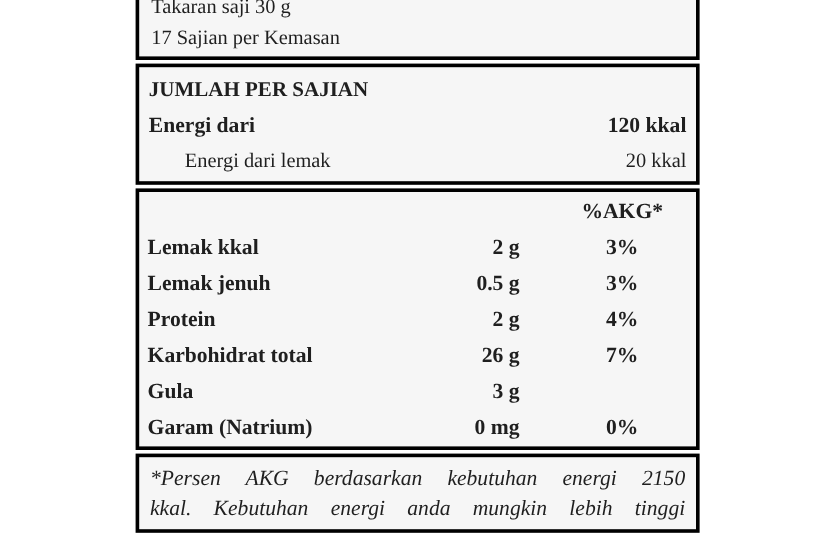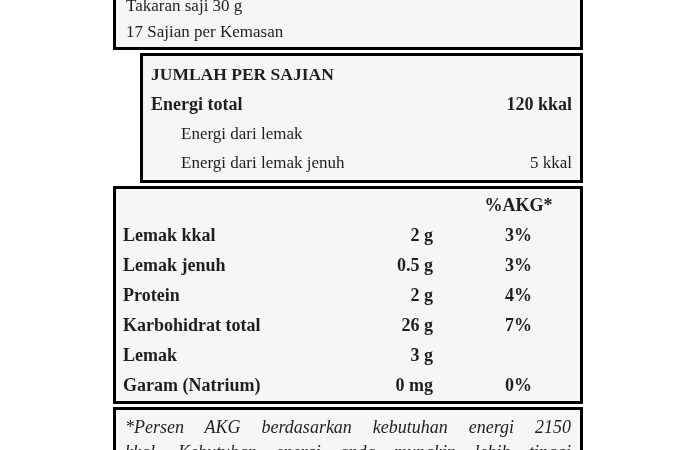--- a/index.html
+++ b/index.html
@@ -20,21 +20,21 @@
     width: 470px;
   }
   .box {
     border: 3px solid #000000;
     background: #f6f6f6;
     margin-bottom: 3px;
   }
   .box-serving { padding: 2px 10px; }
   .srow { font-size: 17px; line-height: 26px; }
 
-  .box-energy { padding: 3px 8px; margin-left: 27px; }
+  .box-energy { padding: 3px 8px; }
   .heading { font-weight: bold; font-size: 17.5px; line-height: 31px; }
   .erow {
     display: flex;
     justify-content: space-between;
     font-size: 17px;
     line-height: 29px;
   }
   .erow.main { font-weight: bold; font-size: 18px; }
   .erow.indent .ename { padding-left: 30px; }
 
@@ -66,29 +66,26 @@
 <div class="label">
 
   <section class="box box-serving">
     <div class="srow">Takaran saji 30 g</div>
     <div class="srow">17 Sajian per Kemasan</div>
   </section>
 
   <section class="box box-energy">
     <div class="heading">JUMLAH PER SAJIAN</div>
     <div class="erow main">
-      <span class="ename">Energi total</span>
+      <span class="ename">Energi dari</span>
       <span class="eval">120 kkal</span>
     </div>
     <div class="erow indent">
       <span class="ename">Energi dari lemak</span>
-    </div>
-    <div class="erow indent">
-      <span class="ename">Energi dari lemak jenuh</span>
-      <span class="eval">5 kkal</span>
+      <span class="eval">20 kkal</span>
     </div>
   </section>
 
   <section class="box box-nutrients">
     <div class="nrow">
       <span class="nname"></span>
       <span class="namt"></span>
       <span class="nakg">%AKG*</span>
     </div>
     <div class="nrow">
@@ -105,21 +102,21 @@
       <span class="nname">Protein</span>
       <span class="namt">2 g</span>
       <span class="nakg">4%</span>
     </div>
     <div class="nrow">
       <span class="nname">Karbohidrat total</span>
       <span class="namt">26 g</span>
       <span class="nakg">7%</span>
     </div>
     <div class="nrow">
-      <span class="nname">Lemak</span>
+      <span class="nname">Gula</span>
       <span class="namt">3 g</span>
       <span class="nakg"></span>
     </div>
     <div class="nrow">
       <span class="nname">Garam (Natrium)</span>
       <span class="namt">0 mg</span>
       <span class="nakg">0%</span>
     </div>
   </section>
 

